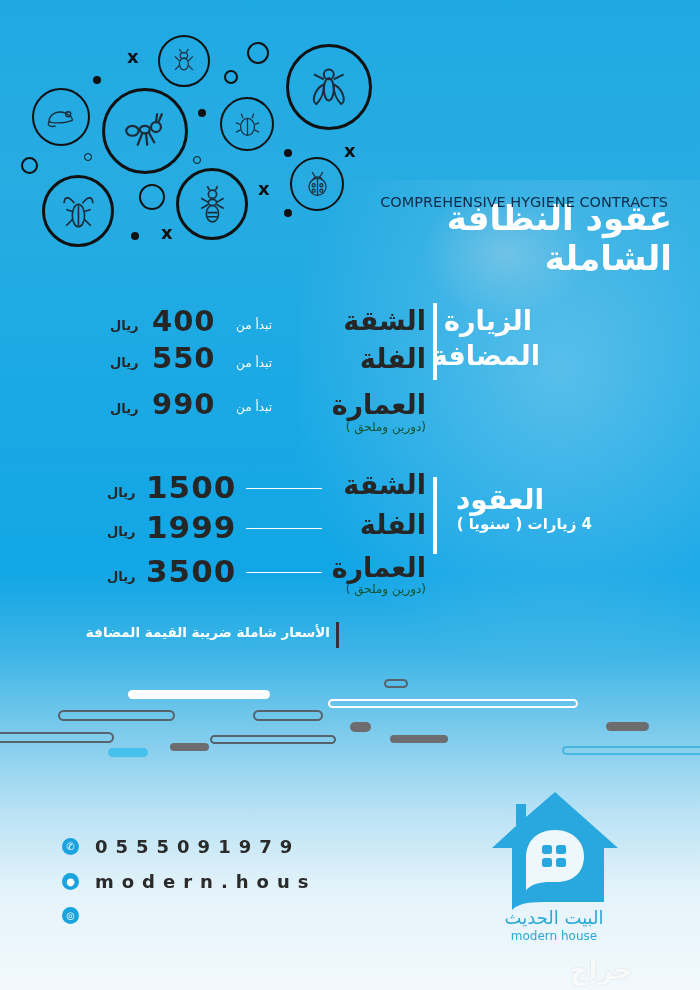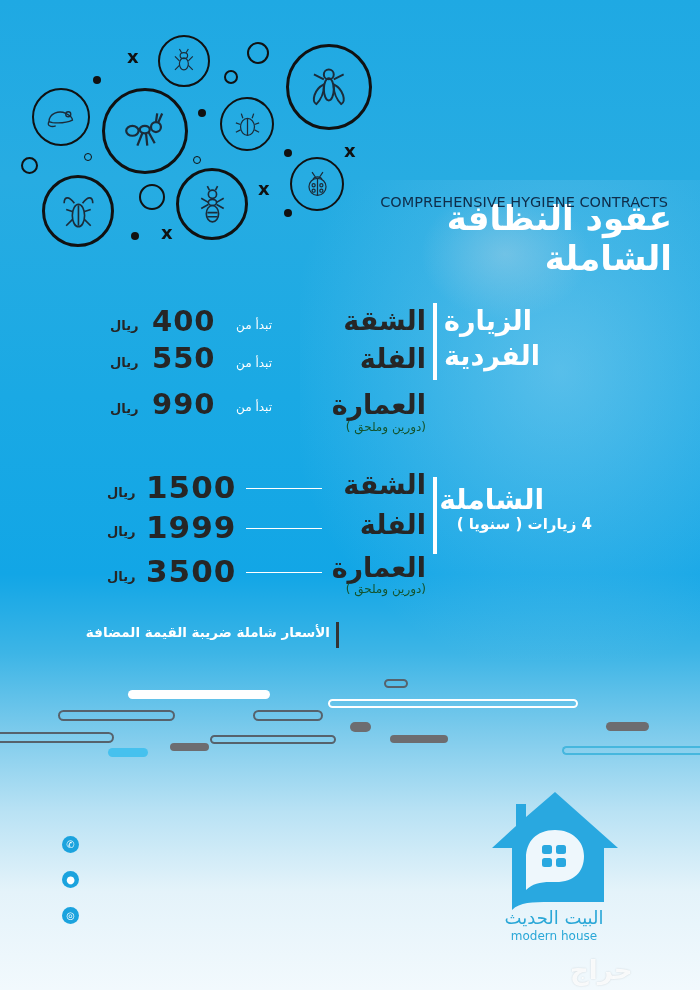--- a/index.html
+++ b/index.html
@@ -151,42 +151,42 @@
   <div class="xmark" style="left:344px;top:142px;">x</div>
   <div class="xmark" style="left:258px;top:180px;">x</div>
   <div class="xmark" style="left:161px;top:224px;">x</div>
 </div>
 
 <div class="title-ar">عقود النظافة الشاملة</div>
 <div class="title-en">COMPREHENSIVE HYGIENE CONTRACTS</div>
 
 <div>
   <div class="section-label" style="left:440px;top:305px;width:92px;font-size:27px;">الزيارة</div>
-  <div class="section-label" style="left:430px;top:340px;width:110px;font-size:27px;">الفردية</div>
+  <div class="section-label" style="left:430px;top:340px;width:110px;font-size:27px;">المضافة</div>
   <div class="vline" style="left:433px;top:303px;height:77px;"></div>
 
   <div class="item-label" style="left:300px;top:306px;width:126px;">الشقة</div>
   <div class="from-lbl" style="left:236px;top:318px;">تبدأ من</div>
   <div class="price" style="left:152px;top:305px;">400</div>
   <div class="riyal" style="left:110px;top:318px;">ريال</div>
 
   <div class="item-label" style="left:300px;top:344px;width:126px;">الفلة</div>
   <div class="from-lbl" style="left:236px;top:356px;">تبدأ من</div>
   <div class="price" style="left:152px;top:342px;">550</div>
   <div class="riyal" style="left:110px;top:355px;">ريال</div>
 
   <div class="item-label" style="left:290px;top:390px;width:136px;">العمارة</div>
   <div class="item-sub" style="left:300px;top:420px;width:126px;">(دورين وملحق )</div>
   <div class="from-lbl" style="left:236px;top:400px;">تبدأ من</div>
   <div class="price" style="left:152px;top:388px;">990</div>
   <div class="riyal" style="left:110px;top:401px;">ريال</div>
 </div>
 
 <div>
-  <div class="section-label" style="left:444px;top:483px;width:100px;font-size:28px;">الشاملة</div>
+  <div class="section-label" style="left:444px;top:483px;width:100px;font-size:28px;">العقود</div>
   <div class="section-label" style="left:440px;top:515px;width:152px;font-size:15px;">4 زيارات ( سنويا )</div>
   <div class="vline" style="left:433px;top:477px;height:77px;"></div>
 
   <div class="item-label" style="left:300px;top:470px;width:126px;">الشقة</div>
   <div class="conn" style="left:246px;top:488px;"></div>
   <div class="price price-lg" style="left:146px;top:471px;text-align:center;">1500</div>
   <div class="riyal" style="left:107px;top:485px;">ريال</div>
 
   <div class="item-label" style="left:300px;top:510px;width:126px;">الفلة</div>
   <div class="conn" style="left:246px;top:528px;"></div>
@@ -214,23 +214,25 @@
   <div class="pill" style="left:350px;top:722px;width:21px;height:10px;background:#6d6d70;"></div>
   <div class="pill" style="left:390px;top:735px;width:58px;height:8px;background:#6d6d70;"></div>
   <div class="pill" style="left:606px;top:722px;width:43px;height:9px;background:#6d6d70;"></div>
   <div class="pill" style="left:170px;top:743px;width:39px;height:8px;background:#6d6d70;"></div>
   <div class="pill" style="left:108px;top:748px;width:40px;height:9px;background:#46c1ee;"></div>
   <div class="pill" style="left:562px;top:746px;width:140px;height:9px;border:2px solid #46b7de;border-right:none;border-radius:10px 0 0 10px;"></div>
 </div>
 
 <div class="contact" style="top:836px;">
   <span class="ic">✆</span>
+  <span class="txt">0555091979</span>
 </div>
 <div class="contact" style="top:871px;">
   <span class="ic">●</span>
+  <span class="txt">modern.hous</span>
 </div>
 <div class="contact" style="top:907px;">
   <span class="ic">◎</span>
 </div>
 
 <svg class="logo-house" viewBox="0 0 130 120">
   <path d="M65 2 L128 58 L114 58 L114 112 L60 112 C42 112 30 112 22 120 L22 58 L2 58 L26 36 L26 14 L36 14 L36 27 Z" fill="#29a8e0"></path>
   <path d="M65 40 C46 40 36 52 36 68 L36 100 C42 94 50 92 60 92 L66 92 C84 92 94 82 94 66 C94 51 82 40 65 40 Z" fill="#eef7fc"></path>
   <rect x="52" y="55" width="10" height="9" rx="2.5" fill="#29a8e0"></rect>
   <rect x="66" y="55" width="10" height="9" rx="2.5" fill="#29a8e0"></rect>

